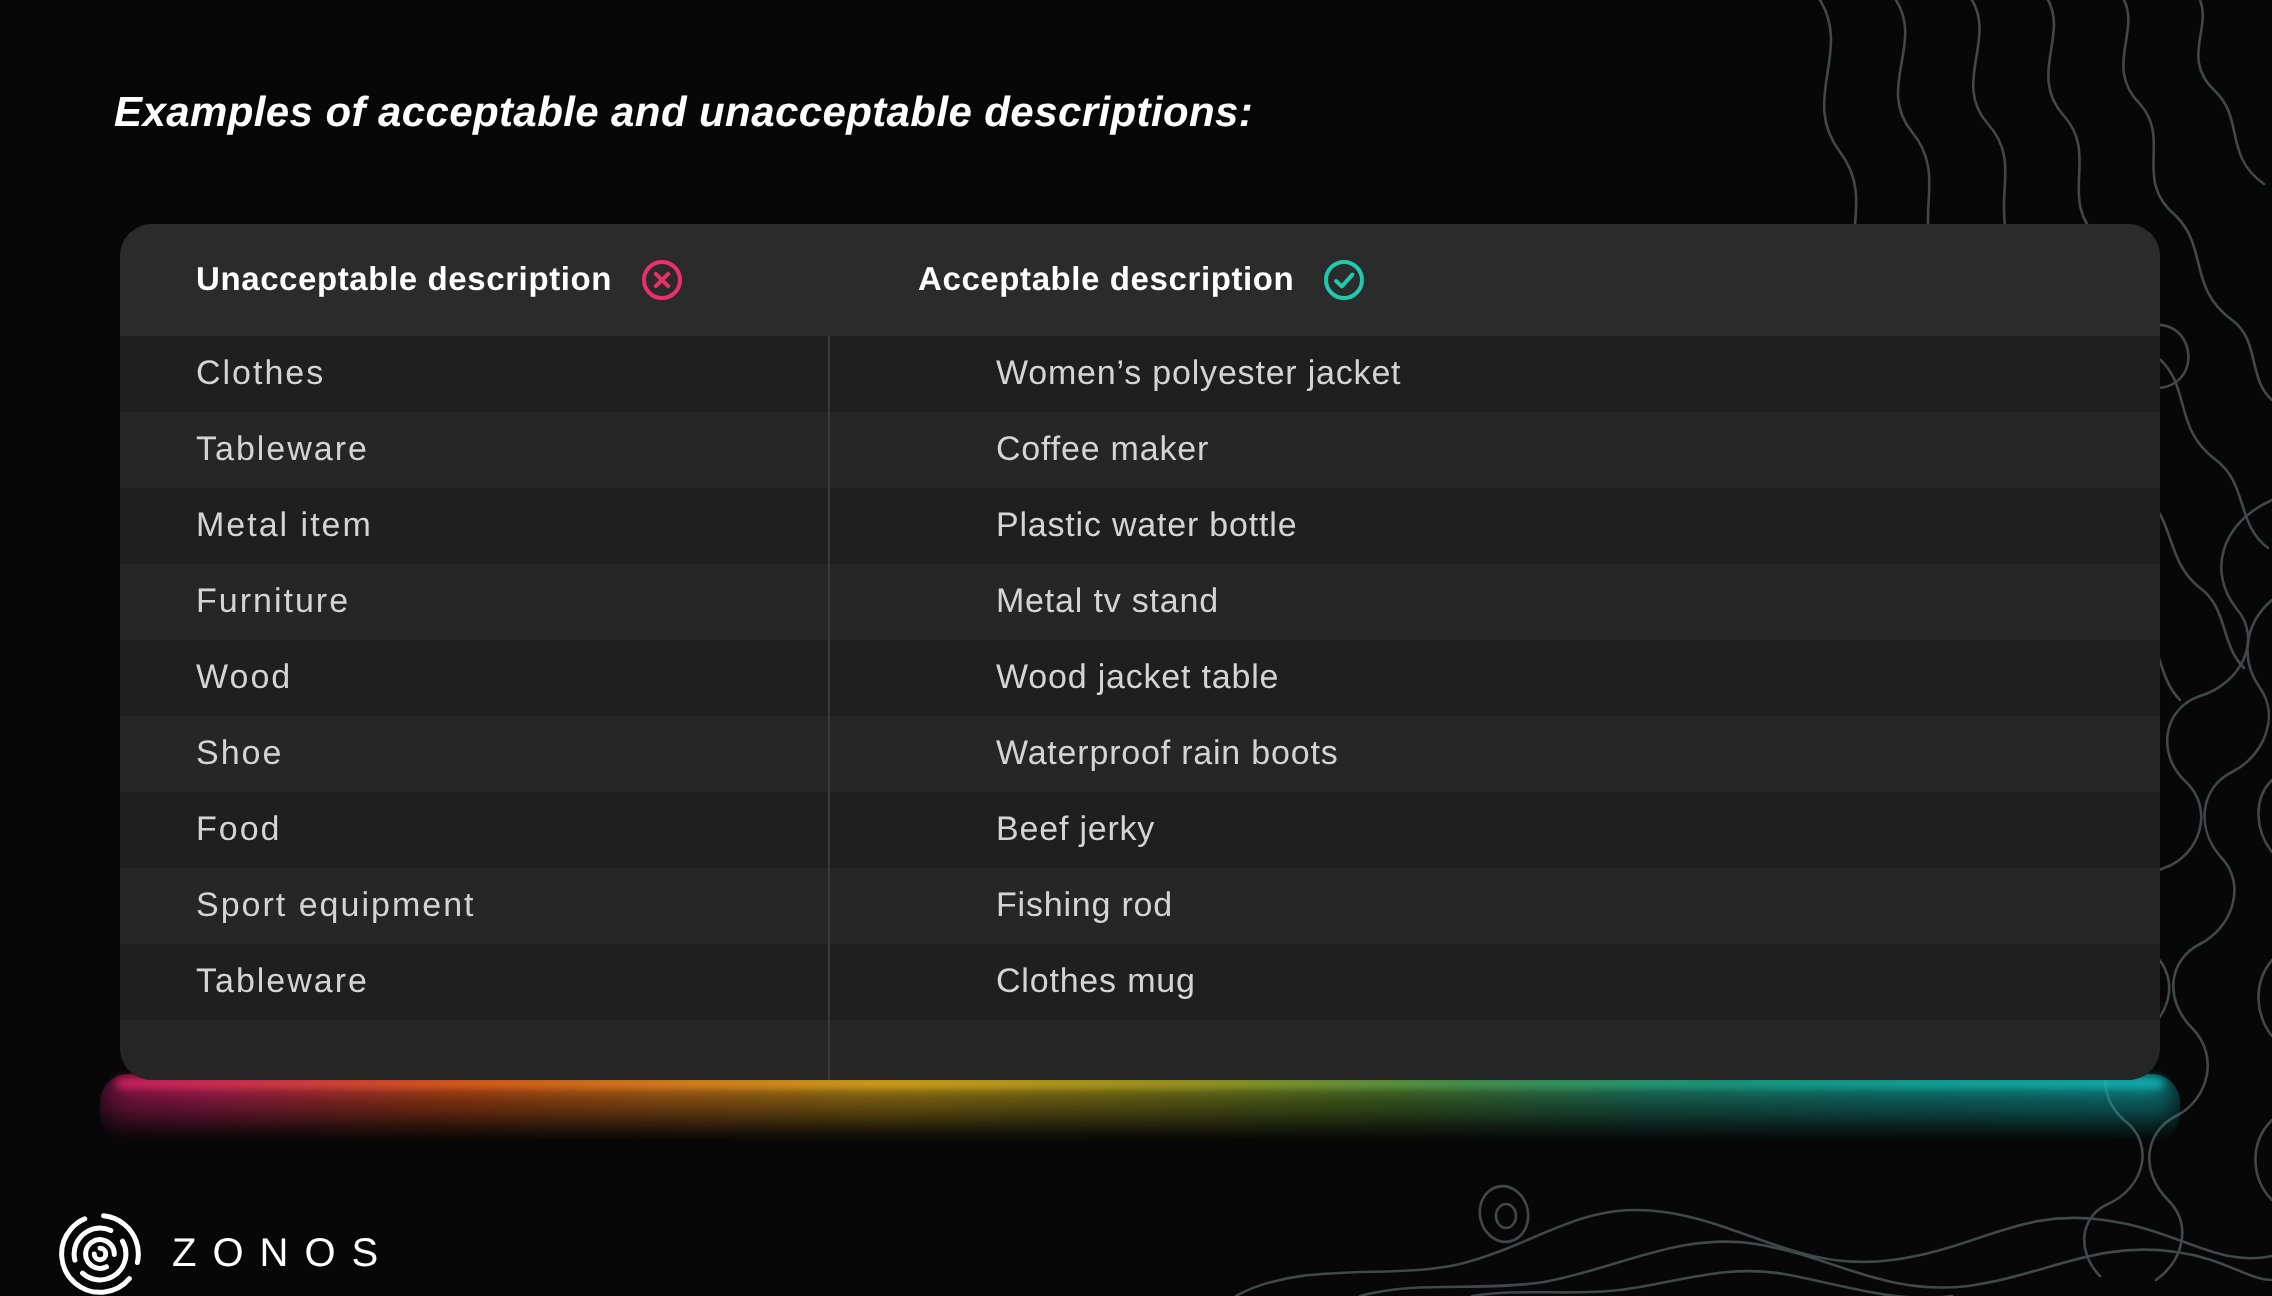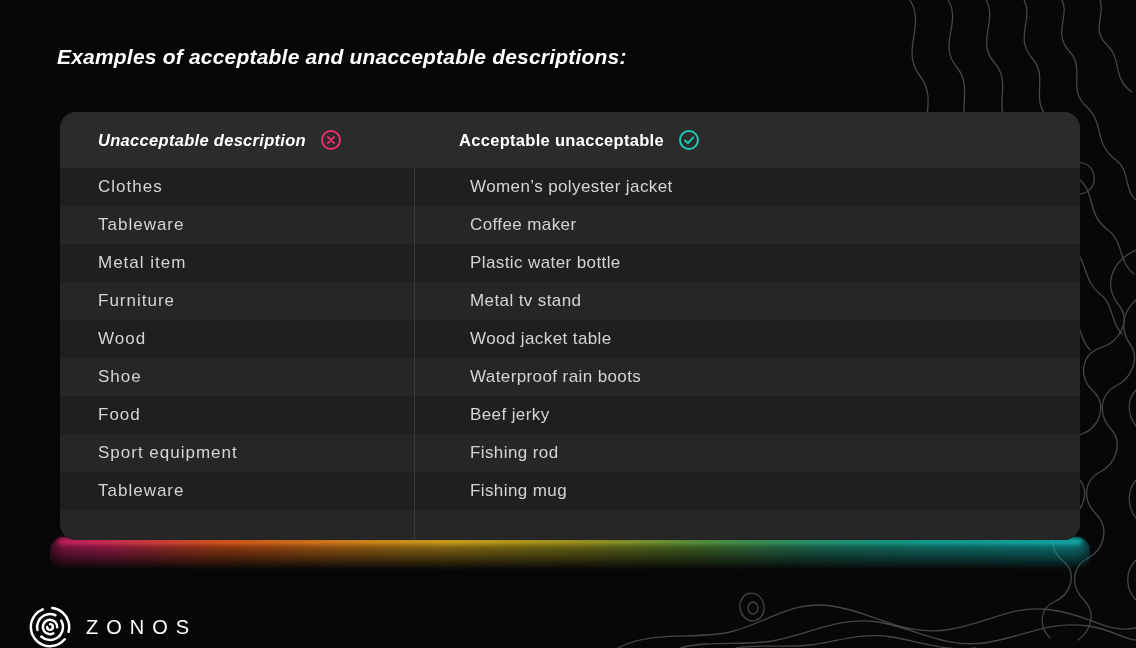--- a/index.html
+++ b/index.html
@@ -30,25 +30,25 @@
     background:linear-gradient(90deg,#e0236b 0%,#f06a1e 18%,#e9b31f 38%,#b1a822 52%,#4ba457 66%,#16ad92 80%,#14c0c0 100%);
     filter:blur(2px);border-radius:3px;opacity:.9;
   }
   
   .card{
     position:absolute;left:60px;top:112px;width:1020px;height:428px;z-index:2;
     background:#1f1f1f;border-radius:16px;overflow:hidden;
   }
   .thead{display:flex;height:56px;background:#2b2b2b;align-items:center;}
   .th{display:flex;align-items:center;color:#ffffff;font-size:16.5px;font-weight:700;letter-spacing:.3px;}
-  .th.left{width:354px;padding-left:38px;box-sizing:border-box;font-style:italic;}
+  .th.left{width:354px;padding-left:38px;box-sizing:border-box;}
   .th.right{flex:1;padding-left:45px;box-sizing:border-box;}
   .hicon{margin-left:14px;display:inline-flex;}
   .tbody{position:relative;}
-  .row{display:flex;height:38px;align-items:center;}
+  .row{display:flex;height:38px;align-items:center;gap:28px;}
   .row:nth-child(odd){background:#1f1f1f;}
   .row:nth-child(even){background:#262626;}
   .row.spacer{height:30px;}
   .cell{color:#d4d4d4;font-size:17px;}
   .cell.left{width:354px;padding-left:38px;box-sizing:border-box;letter-spacing:1px;}
   .cell.right{flex:1;padding-left:56px;box-sizing:border-box;letter-spacing:.4px;}
   .col-divider{
     position:absolute;left:354px;top:0;bottom:0;width:1px;background:#3a3a3a;
   }
   
@@ -95,21 +95,21 @@
     <div class="th left">
       <span>Unacceptable description</span>
       <span class="hicon">
         <svg width="22" height="22" viewBox="0 0 22 22">
           <circle cx="11" cy="11" r="9" stroke="#ed2e6d" stroke-width="2" fill="none"></circle>
           <path d="M 7.9,7.9 L 14.1,14.1 M 14.1,7.9 L 7.9,14.1" stroke="#ed2e6d" stroke-width="2" stroke-linecap="round" fill="none"></path>
         </svg>
       </span>
     </div>
     <div class="th right">
-      <span>Acceptable unacceptable</span>
+      <span>Acceptable description</span>
       <span class="hicon">
         <svg width="22" height="22" viewBox="0 0 22 22">
           <circle cx="11" cy="11" r="9" stroke="#1fc9ae" stroke-width="2" fill="none"></circle>
           <path d="M 7,11.5 L 10,14.2 L 15.2,8.3" stroke="#1fc9ae" stroke-width="2" stroke-linecap="round" stroke-linejoin="round" fill="none"></path>
         </svg>
       </span>
     </div>
   </div>
   <div class="tbody">
     <div class="row">
@@ -139,21 +139,21 @@
     <div class="row">
       <div class="cell left">Food</div>
       <div class="cell right">Beef jerky</div>
     </div>
     <div class="row">
       <div class="cell left">Sport equipment</div>
       <div class="cell right">Fishing rod</div>
     </div>
     <div class="row">
       <div class="cell left">Tableware</div>
-      <div class="cell right">Fishing mug</div>
+      <div class="cell right">Clothes mug</div>
     </div>
     <div class="row spacer"></div>
     <div class="col-divider"></div>
   </div>
 </div>
 
 <div class="footer">
   <span style="display:inline-flex;">
     <svg width="46" height="46" viewBox="0 0 48 48">
       <g stroke="#ffffff" fill="none" stroke-width="2.6" stroke-linecap="round">

